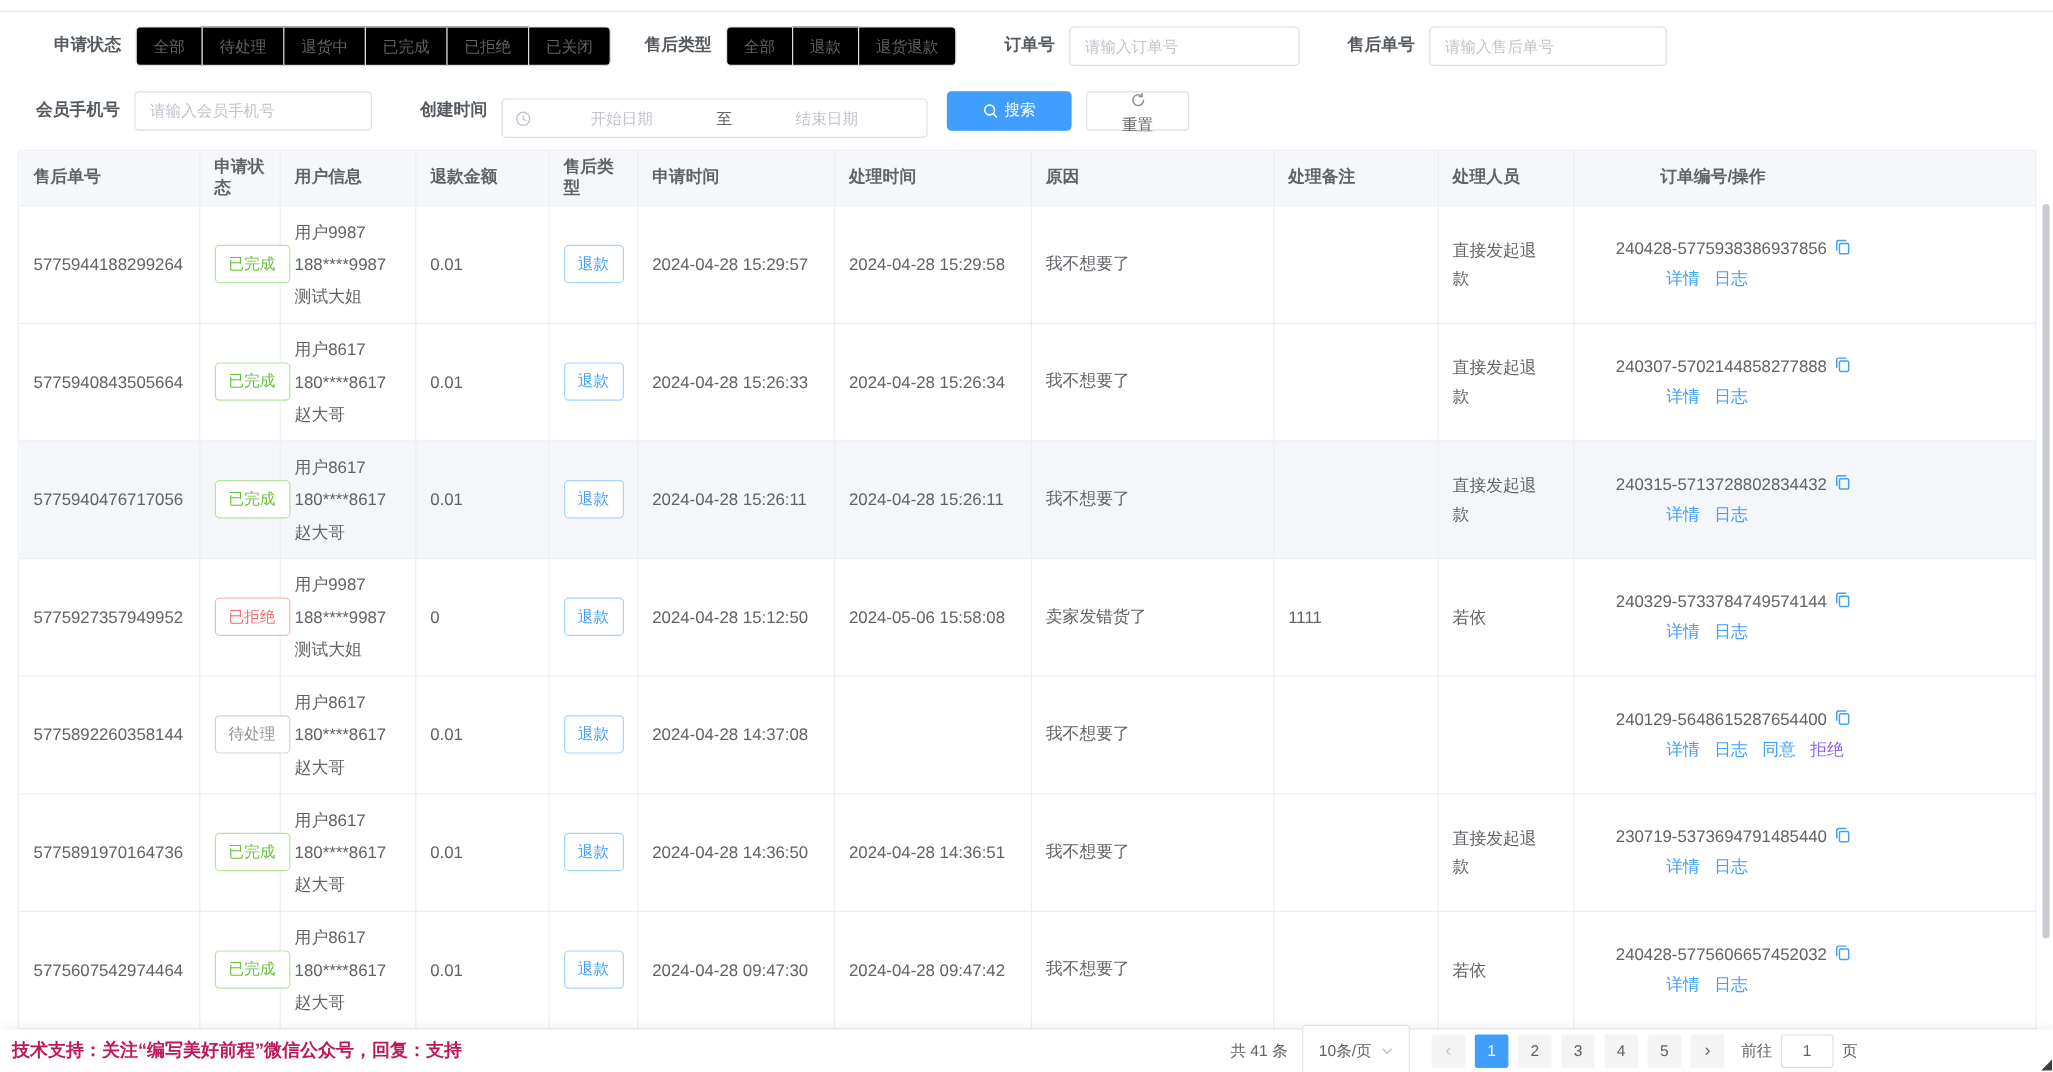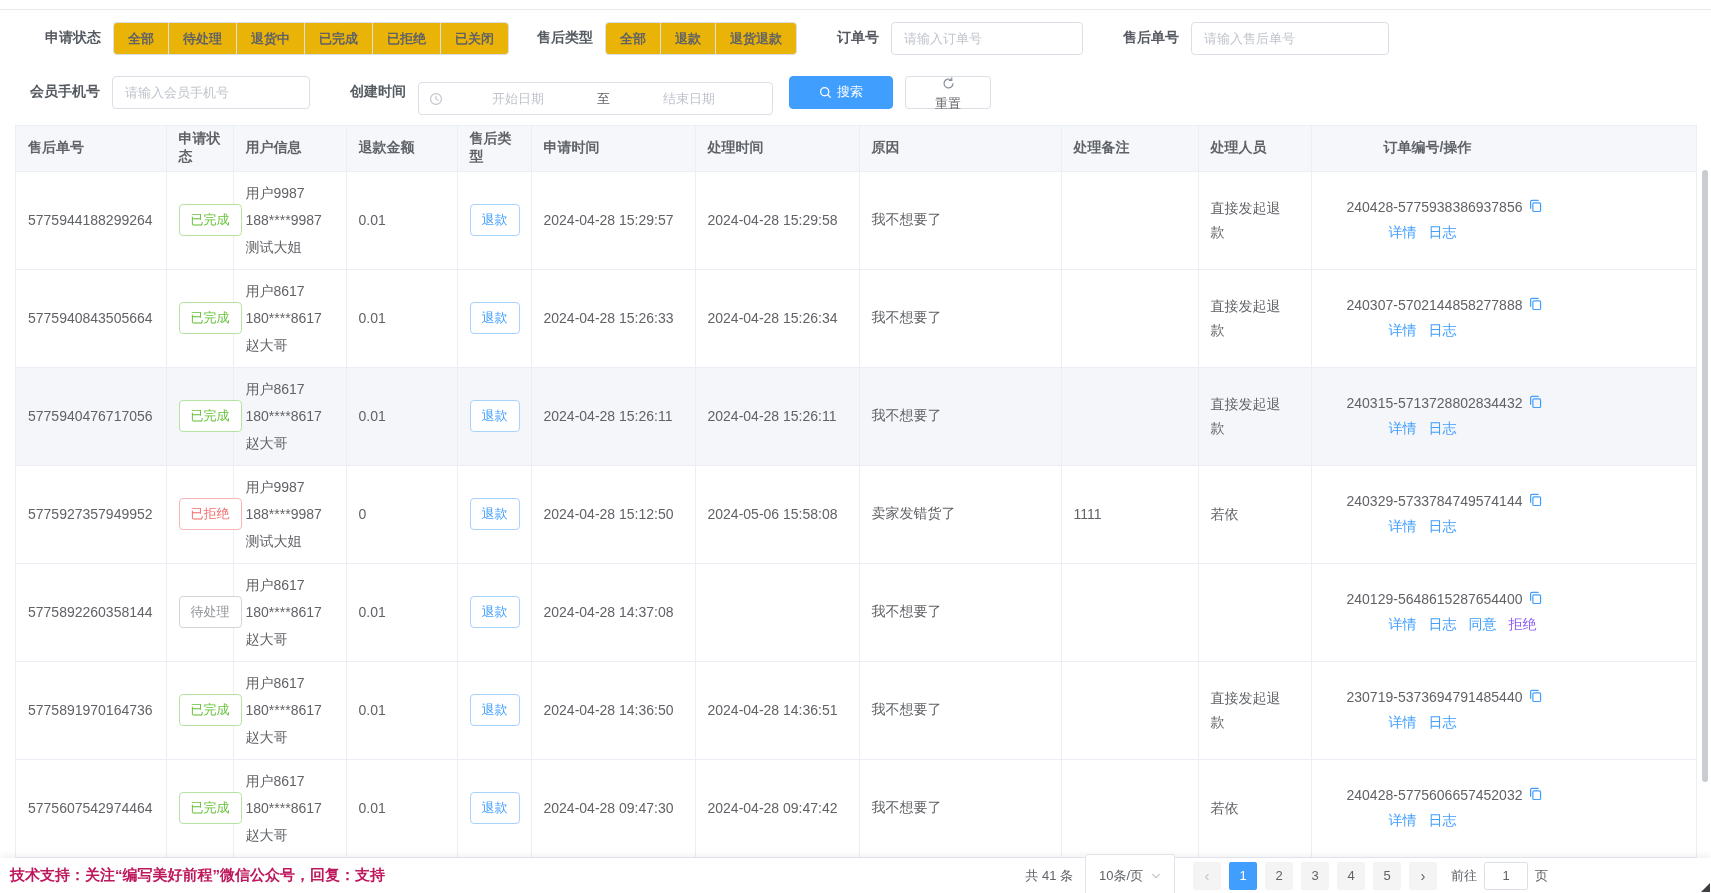--- a/index.html
+++ b/index.html
@@ -10,22 +10,22 @@
   }
   .top-hairline { position:absolute; top:9px; left:0; right:0; border-top:1px solid #e7e9ec; }
 
   
   .f-row { position:absolute; display:flex; align-items:center; height:34px; }
   .f-row1 { top:21px; left:45px; }
   .f-row2 { top:75px; left:30px; }
   .f-label { font-weight:bold; color:#555a60; margin-right:12px; white-space:nowrap; }
   .rgroup { display:inline-flex; }
   .rg-btn {
-    height:33px; line-height:31px; padding:0 14px; background:#eab308;
-    border:1px solid #dcdfe6; color:#606266; font-size:13px; cursor:pointer; margin-left:-1px; white-space:nowrap;font-weight:bold;
+    height:33px; line-height:31px; padding:0 14px; background:#000000;
+    border:1px solid #dcdfe6; color:#606266; font-size:13px; cursor:pointer; margin-left:-1px; white-space:nowrap;
   }
   .rg-btn:first-child { border-radius:4px 0 0 4px; margin-left:0; }
   .rg-btn:last-child { border-radius:0 4px 4px 0; }
   .txt-input {
     height:33px; border:1px solid #dcdfe6; border-radius:4px; padding:0 12px;
     font-size:13px; color:#606266; outline:none; font-family:inherit; background:#fff;
   }
   .txt-input::placeholder { color:#c0c4cc; }
   .gap40 { margin-left:40px; } .gap28 { margin-left:28px; } .gap16 { margin-left:16px; } .gap12 { margin-left:12px;flex-direction:column; }
   .date-range {

